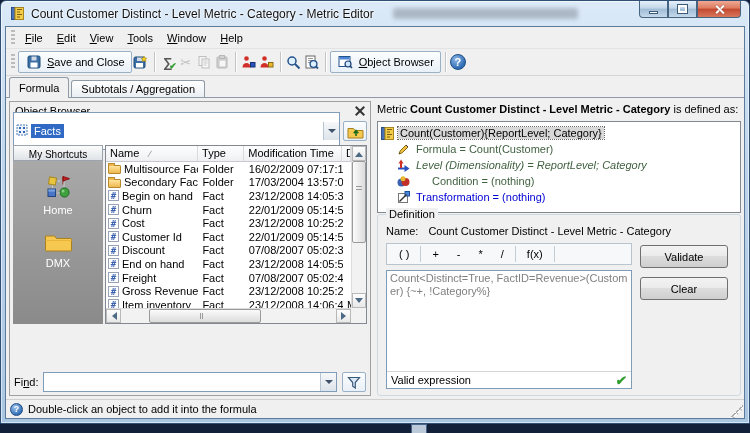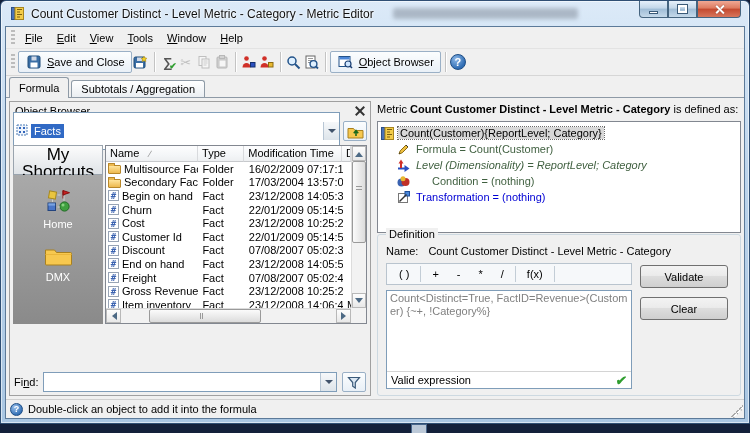--- a/index.html
+++ b/index.html
@@ -87,22 +87,22 @@
   .combo-row { height: 24px; display: flex; align-items: center; padding: 0 3px; gap: 3px; }
   .combo { flex: 1; height: 38px; border: 1px solid #7f9db9; background: #fff; display: flex; align-items: center; padding-left: 2px; gap: 3px; }
   .combo-sel { background: #316ac5; color: #fff; padding: 0 3px; line-height: 14px; }
   .combo-arrow-btn { width: 16px; height: 18px; margin-left: auto; display: flex; align-items: center; justify-content: center;
     background: linear-gradient(#f6f8fa,#dde4ea); border-left: 1px solid #b8c6d4; }
   .arr-down { width: 0; height: 0; border: 4px solid transparent; border-top: 4px solid #41536b; margin-top: 4px; }
   .icon-btn { width: 24px; height: 20px; border: 1px solid #9ab0c6; border-radius: 2px;
     background: linear-gradient(#fbfdfe,#e9f0f7); display: flex; align-items: center; justify-content: center; }
   .obj-body { flex: 1; display: flex; padding: 2px 3px 0 3px; overflow: hidden; }
   .shortcuts { width: 90px; display: flex; flex-direction: column; }
-  .shortcuts-header { height: 30px; text-align: center; line-height: 17px; border: 1px solid #9aa4ae;
-    background: linear-gradient(#fcfcfc,#dfe3e7); font-size: 17px; }
+  .shortcuts-header { height: 16px; text-align: center; line-height: 17px; border: 1px solid #9aa4ae;
+    background: linear-gradient(#fcfcfc,#dfe3e7); font-size: 10px; }
   .shortcuts-body { flex: 1; background: linear-gradient(180deg,#a9a9a9,#8a8a8a); color: #fff;
     display: flex; flex-direction: column; align-items: center; padding-top: 14px; gap: 16px; }
   .shortcut { display: flex; flex-direction: column; align-items: center; gap: 3px; cursor: default; }
   
   .listview { flex: 1; margin-left: 2px; border: 1px solid #828790; background: #fff; display: flex; flex-direction: column; overflow: hidden; }
   .lv-top { flex: 1; display: flex; overflow: hidden; }
   .lv-cols { flex: 1; display: flex; flex-direction: column; overflow: hidden; }
   .lv-header { display: flex; height: 16px; flex: none; }
   .hcell { background: linear-gradient(#fdfdfe,#f4f6f8 60%,#edeff1); border-right: 1px solid #d8dadd;
     border-bottom: 1px solid #c7c9cc; padding: 1px 4px 0; white-space: nowrap; overflow: hidden; font-size: 11px; }
@@ -141,21 +141,21 @@
   .hthumb::after { content: ""; position: absolute; top: 3px; bottom: 3px; left: 45%; width: 5px;
     background: repeating-linear-gradient(90deg,#9a9a9a 0 1px, transparent 1px 2.5px); }
   .corner { width: 15px; height: 15px; background: #f2f2f2; }
   
   .find-row { height: 26px; display: flex; align-items: center; gap: 5px; padding: 0 4px; margin-top: 45px; }
   .find-combo { flex: 1; height: 20px; border: 1px solid #7f9db9; background: #fff; display: flex; align-items: center; }
   
   .metric-pane { flex: 1; display: flex; flex-direction: column; overflow: hidden; padding-top: 2px; }
   .metric-header { height: 15px; white-space: nowrap; overflow: hidden; font-size: 11px; }
   .metric-header b { font-size: 11px; }
-  .tree-box { height: 112px; margin-top: 3px; border: 1px solid #828790; background: #fff; padding: 3px 2px; overflow: hidden; }
+  .tree-box { height: 92px; margin-top: 3px; border: 1px solid #828790; background: #fff; padding: 3px 2px; overflow: hidden; }
   .tree-row { display: flex; align-items: center; gap: 4px; height: 16px; white-space: nowrap; }
   .tree-label { font-size: 11px; padding: 0 2px; }
   .tree-row.selected .tree-label { background: #d8d8d8; outline: 1px dotted #6a6a6a; }
   .tree-icon { width: 14px; height: 14px; flex: none; display: flex; align-items: center; justify-content: center; }
   
   .def-group { flex: 1; margin-top: 1px; border: 1px solid #cdd9e1; border-radius: 3px; position: relative;
     padding: 10px 8px 6px 8px; display: flex; flex-direction: column; }
   .def-legend { position: absolute; top: -7px; left: 8px; background: #f0f0f0; padding: 0 3px; font-size: 11px; }
   .name-row { display: flex; gap: 10px; margin: 0 0 6px 0; white-space: nowrap; overflow: hidden; }
   .def-main { flex: 1; display: flex; gap: 8px; overflow: hidden; }

